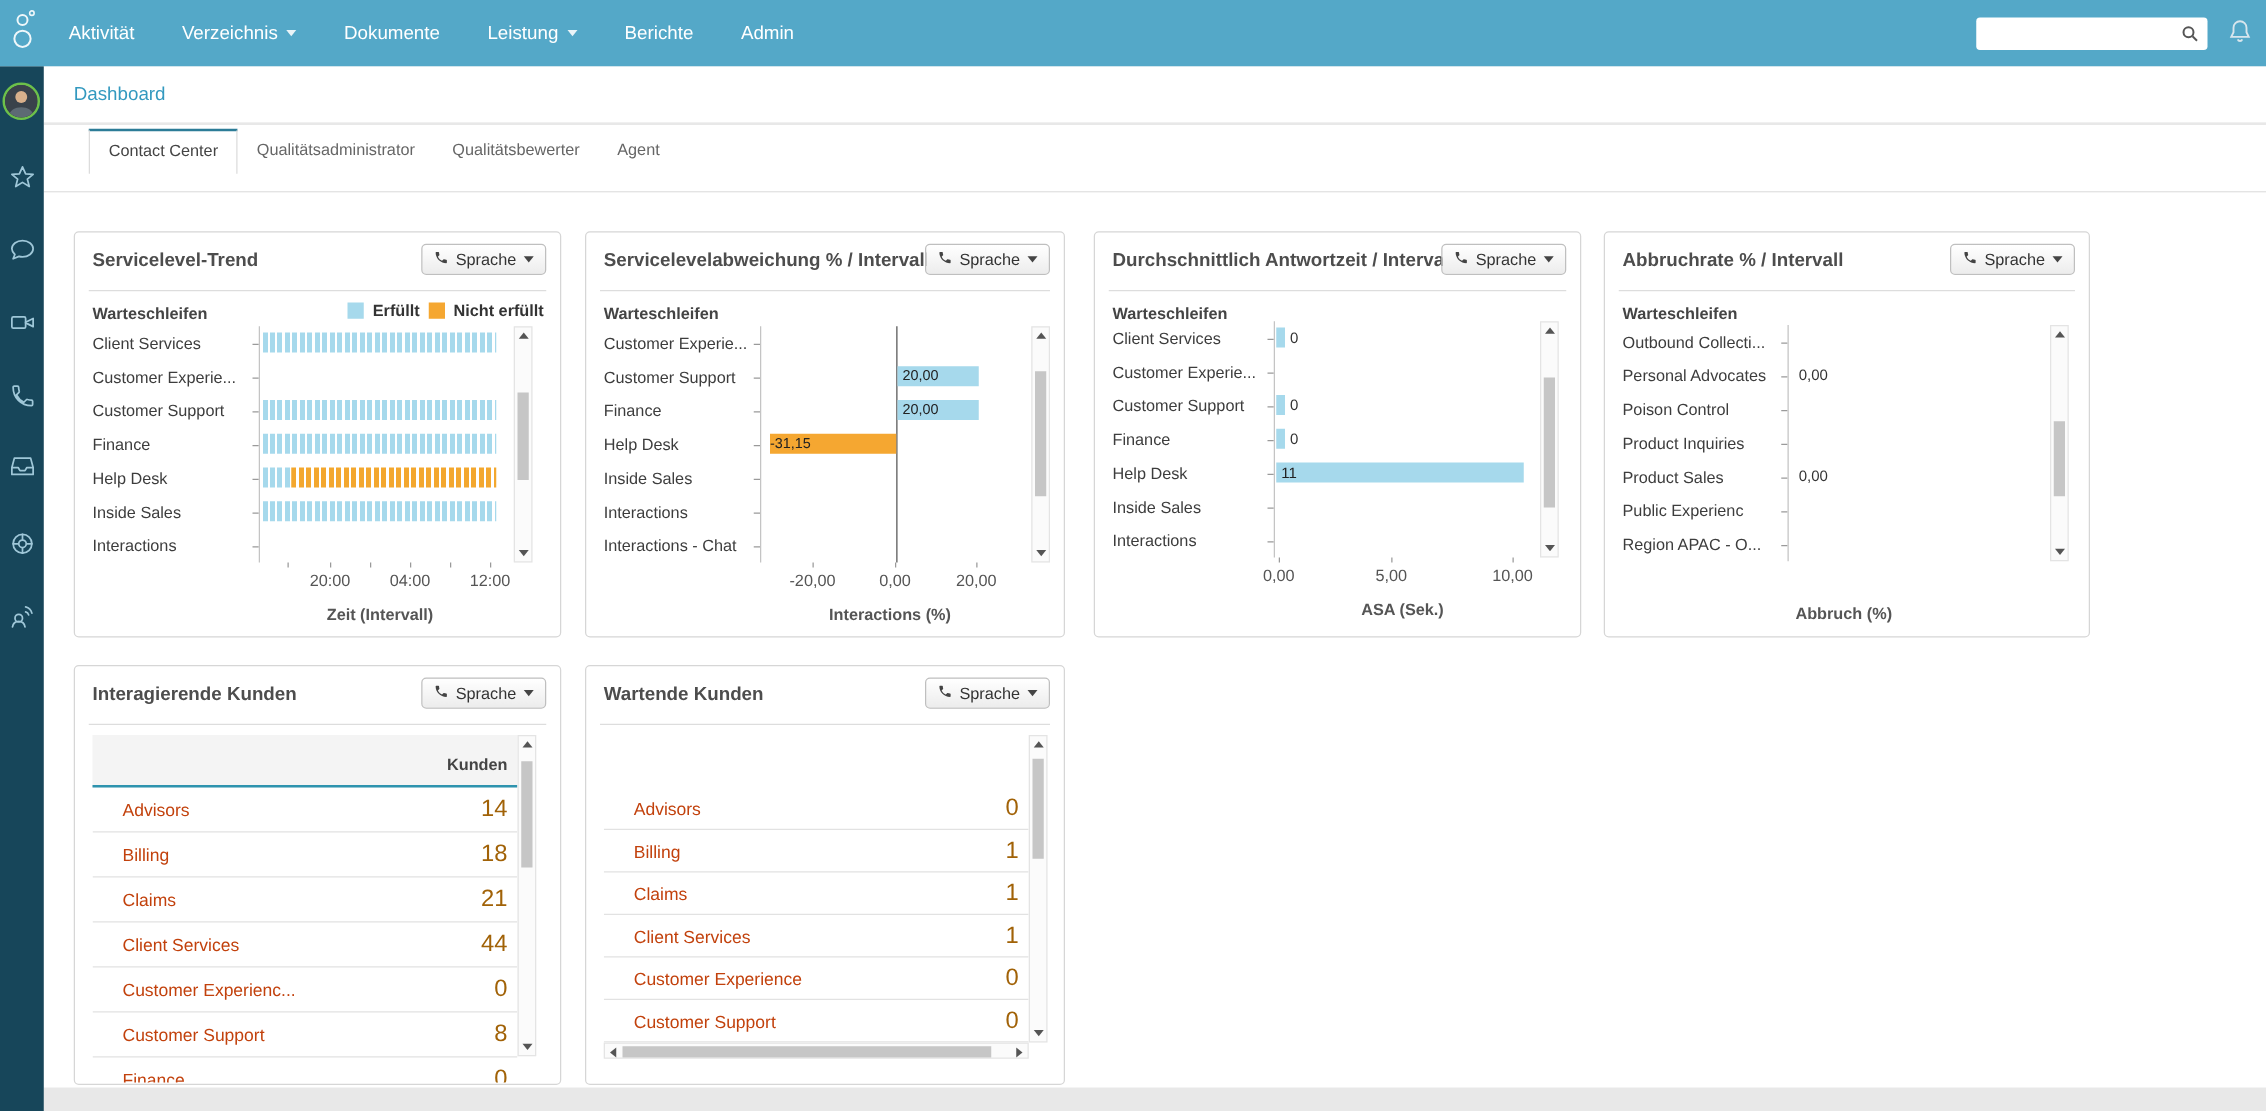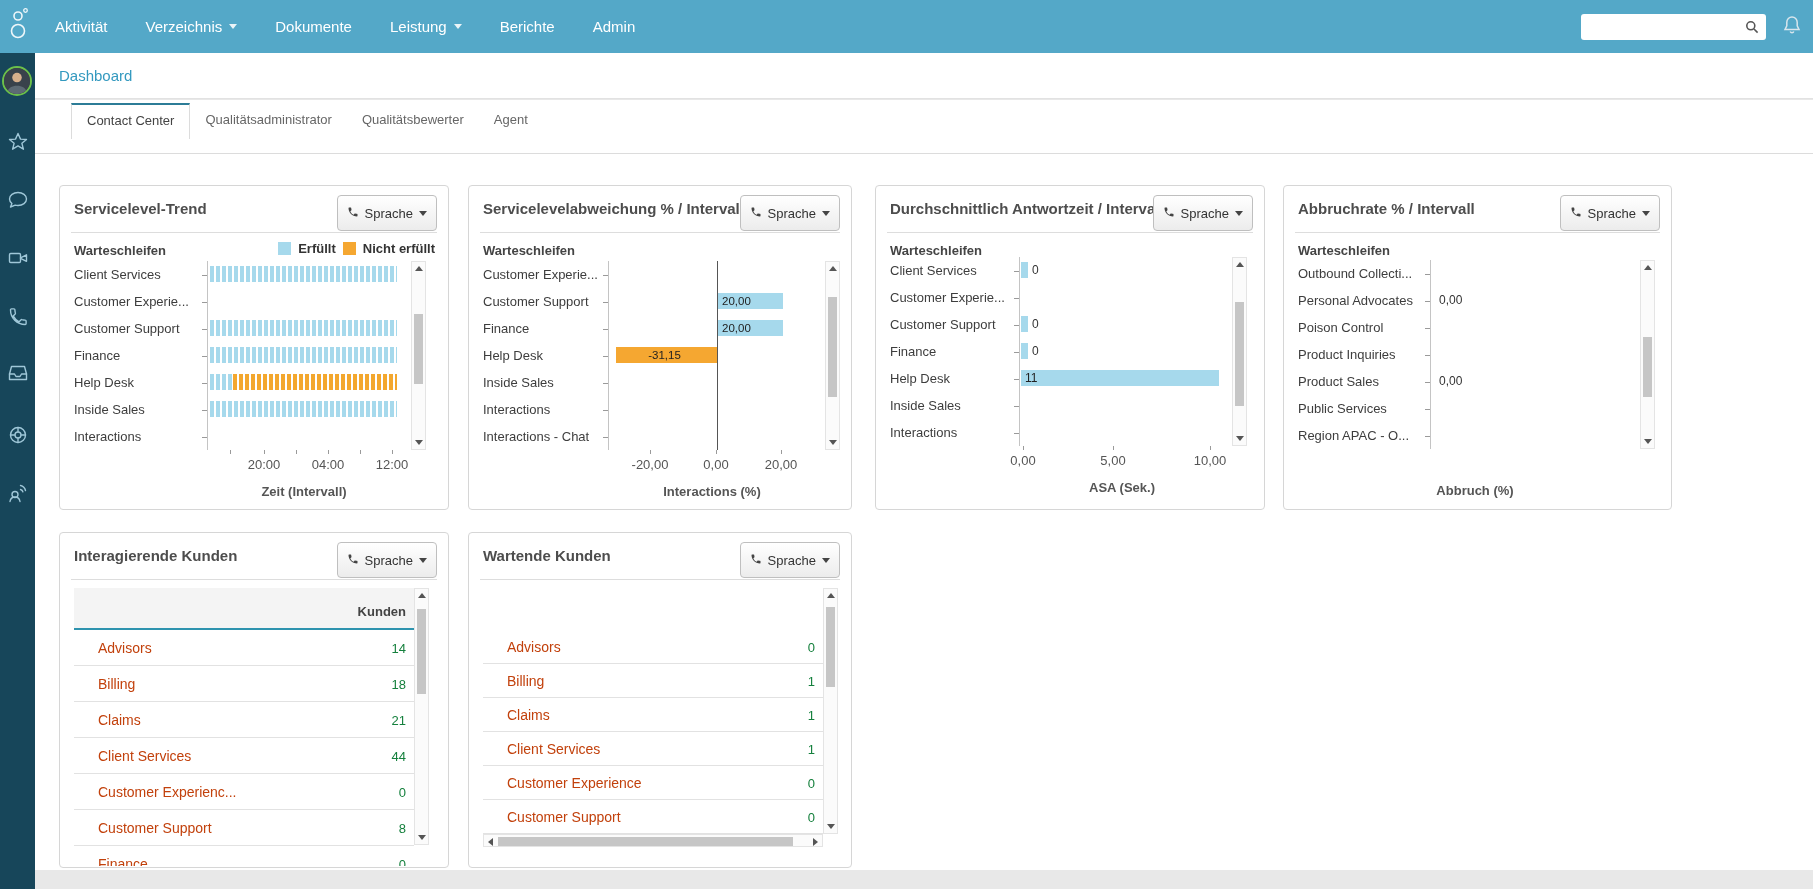--- a/index.html
+++ b/index.html
@@ -29,21 +29,21 @@
   .tabstrip { position:absolute; left:0; top:47px; width:100%; height:54px; background:#fff; border-bottom:1px solid #dcdcdc; }
   .tabs { position:absolute; left:36px; bottom:15px; height:36px; display:flex; align-items:flex-end; }
   .tab { height:35px; line-height:34px; padding:0 15px; font-size:13px; color:#666; cursor:pointer; white-space:nowrap; }
   .tab.active { height:36px; line-height:31px; margin-bottom:-1px; background:#fff; color:#444;
     border:1px solid #dcdcdc; border-top:2px solid #2c7c97; border-bottom:none; }
   .content { position:absolute; left:0; top:101px; width:100%; height:716px; background:#fff; }
 
   
   .panel { position:absolute; background:#fff; border:1px solid #d6d6d6; border-radius:4px; overflow:hidden; }
   .panel-title { position:absolute; left:14px; top:14px; font-size:15px; font-weight:bold; color:#4d4d4d; white-space:nowrap; }
-  .lang-btn { position:absolute; right:11px; top:9px; height:36px; display:flex; align-items:center; gap:6px;
+  .lang-btn { position:absolute; right:11px; top:9px; height:25px; display:flex; align-items:center; gap:6px;
     padding:0 9px; border:1px solid #bfbfbf; border-radius:4px; background:linear-gradient(#ffffff,#ececec);
     font-size:13px; color:#333; cursor:pointer; }
   .caret-d { width:0; height:0; border-left:4px solid transparent; border-right:4px solid transparent; border-top:5px solid #444; }
   .panel-sep { position:absolute; left:11px; right:11px; top:46px; border-top:1px solid #ddd; }
   .warte { position:absolute; left:14px; font-size:13px; font-weight:bold; color:#444; }
   .legend { position:absolute; right:13px; display:flex; align-items:center; gap:7px; }
   .legend .sq { width:13px; height:13px; }
   .legend .lbl { font-size:13px; font-weight:bold; color:#333; }
   .cat { position:absolute; left:14px; font-size:13px; color:#3d3d3d; white-space:nowrap; overflow:hidden; }
   .dash { position:absolute; height:1px; width:5px; background:#9a9a9a; }
@@ -68,21 +68,21 @@
   .tri-dn { width:0; height:0; border-left:4px solid transparent; border-right:4px solid transparent; border-top:5px solid #555; }
   .tri-lf { width:0; height:0; border-top:4px solid transparent; border-bottom:4px solid transparent; border-right:5px solid #555; }
   .tri-rt { width:0; height:0; border-top:4px solid transparent; border-bottom:4px solid transparent; border-left:5px solid #555; }
 
   
   .thead { position:absolute; left:14px; top:55px; width:340px; height:42px; background:#f4f4f4; border-bottom:2px solid #2e93ae; }
   .thead span { position:absolute; right:8px; bottom:9px; font-size:13px; font-weight:bold; color:#444;padding-left:40px; }
   .tbody { position:absolute; left:14px; top:97px; width:340px; bottom:1px; overflow:hidden; }
   .trow { position:relative; border-bottom:1px solid #e2e2e2; }
   .trow a { position:absolute; left:24px; top:50%; transform:translateY(-50%); font-size:14px; color:#c2410c; text-decoration:none; cursor:pointer; }
-  .trow .val { position:absolute; right:8px; top:50%; transform:translateY(-50%); font-size:13px; color:#15803d; }
+  .trow .val { position:absolute; right:8px; top:50%; transform:translateY(-50%); font-size:19px; color:#a16207; }
 </style>
 </head>
 <body>
 
 <div class="topbar">
   <div class="logo">
     <svg width="30" height="42" viewBox="0 0 30 42">
       <circle cx="14" cy="10" r="4" fill="none" stroke="rgba(255,255,255,0.9)" stroke-width="1.6"></circle>
       <circle cx="14" cy="25" r="6.5" fill="none" stroke="rgba(255,255,255,0.9)" stroke-width="1.6"></circle>
       <circle cx="21.5" cy="4.5" r="1.8" fill="none" stroke="rgba(255,255,255,0.9)" stroke-width="1.3"></circle>
@@ -263,21 +263,21 @@
         <div class="dash" style="left:134px;top:251px"></div>
         <div class="plot" style="left:139px;top:75px;width:208px;height:189px">
           <div class="zero" style="left:108px"></div>
           <div class="bar bar-met" style="left:109px;top:32px;width:65px">
             <span style="padding-left: 4px;">20,00</span>
           </div>
           <div class="bar bar-met" style="left:109px;top:59px;width:65px">
             <span style="padding-left: 4px;">20,00</span>
           </div>
           <div class="bar bar-mis" style="left:7px;top:86px;width:101px">
-            <span style="text-align: center; padding-right: 4px;">-31,15</span>
+            <span style="text-align: left; padding-right: 4px;">-31,15</span>
           </div>
         </div>
         <div class="tickmark" style="left:181px;top:264px"></div>
         <div class="ticklab" style="left:181px;top:271px">-20,00</div>
         <div class="tickmark" style="left:247px;top:264px"></div>
         <div class="ticklab" style="left:247px;top:271px">0,00</div>
         <div class="tickmark" style="left:312px;top:264px"></div>
         <div class="ticklab" style="left:312px;top:271px">20,00</div>
         <div class="xlabel" style="left:243px;top:298px">Interactions (%)</div>
         <div class="sb" style="left:356px;top:75px;width:15px;height:189px">
@@ -357,21 +357,21 @@
         <div class="cat" style="top:74px;height:27px;line-height:27px;width:122px">Outbound Collecti...</div>
         <div class="dash" style="left:141px;top:88px"></div>
         <div class="cat" style="top:101px;height:27px;line-height:27px;width:122px">Personal Advocates</div>
         <div class="dash" style="left:141px;top:115px"></div>
         <div class="cat" style="top:128px;height:27px;line-height:27px;width:122px">Poison Control</div>
         <div class="dash" style="left:141px;top:142px"></div>
         <div class="cat" style="top:155px;height:27px;line-height:27px;width:122px">Product Inquiries</div>
         <div class="dash" style="left:141px;top:169px"></div>
         <div class="cat" style="top:182px;height:27px;line-height:27px;width:122px">Product Sales</div>
         <div class="dash" style="left:141px;top:196px"></div>
-        <div class="cat" style="top:209px;height:27px;line-height:27px;width:122px">Public Services</div>
+        <div class="cat" style="top:209px;height:27px;line-height:27px;width:122px">Public Experienc</div>
         <div class="dash" style="left:141px;top:223px"></div>
         <div class="cat" style="top:236px;height:27px;line-height:27px;width:122px">Region APAC - O...</div>
         <div class="dash" style="left:141px;top:250px"></div>
         <div class="plot" style="left:146px;top:74px;width:210px;height:189px">
           <div class="vallab" style="left:8px;top:32px">0,00</div>
           <div class="vallab" style="left:8px;top:113px">0,00</div>
         </div>
         <div class="xlabel" style="left:191px;top:297px">Abbruch (%)</div>
         <div class="sb" style="left:356px;top:74px;width:15px;height:189px">
           <div class="arr" style="top:0;left:0">

